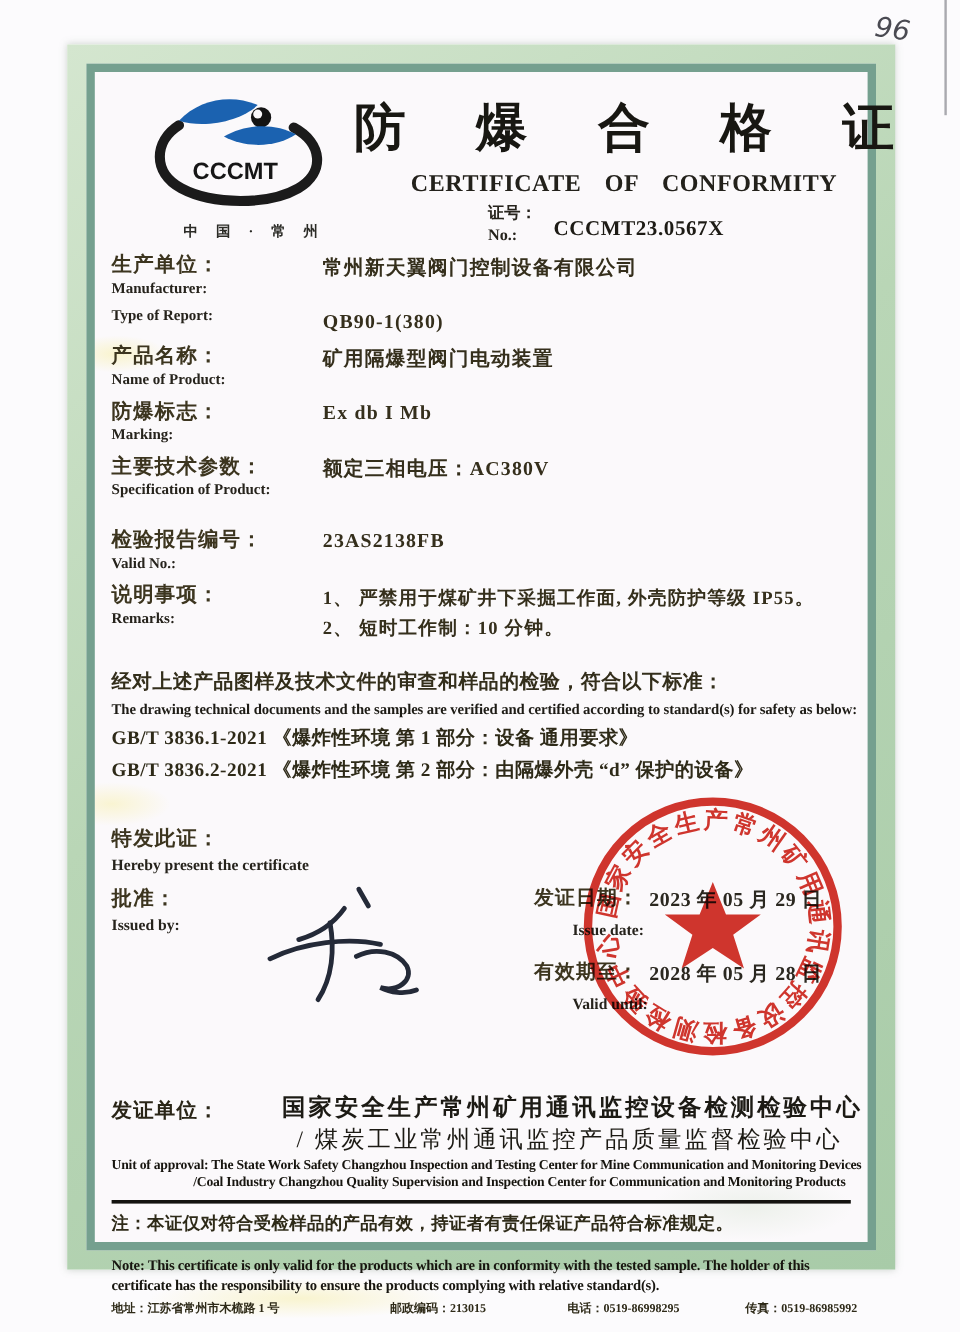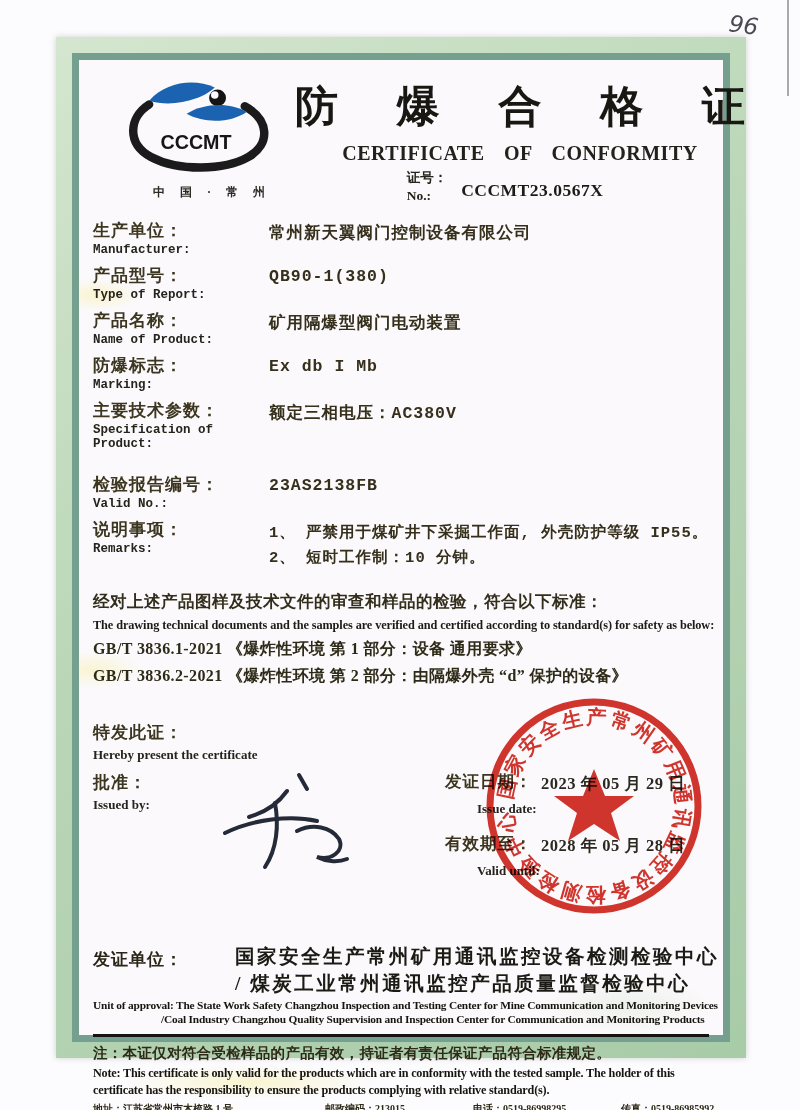--- a/index.html
+++ b/index.html
@@ -31,21 +31,21 @@
   .logo-block{width:178px;flex:0 0 178px;text-align:right;padding-top:6px;}
   .logo-region{margin-top:4px;font-size:12px;font-weight:bold;letter-spacing:6px;color:#2b2b26;}
   .title-block{flex:1;text-align:center;}
   .title-zh{font-size:43px;font-weight:600;color:#181712;letter-spacing:24px;margin-top:8px;white-space:nowrap;text-indent:24px;}
   .title-en{font-size:20px;font-weight:bold;color:#23211b;word-spacing:14px;margin-top:6px;letter-spacing:.5px;}
   .certno-row{display:flex;justify-content:center;align-items:center;margin-top:4px;margin-left:-30px;}
   .certno-labels{text-align:left;font-size:13.5px;font-weight:bold;color:#26231c;line-height:1.35;}
   .certno-value{font-size:17.5px;font-weight:bold;color:#1d1b15;margin-left:14px;letter-spacing:.5px;padding-top:6px;}
 
   
-  .fields{margin-top:14px;font-family:Liberation Mono, monospace;}
+  .fields{margin-top:4px;}
   .field-row{display:grid;grid-template-columns:176px 1fr;margin-bottom:7px;}
   .f-zh{font-size:17px;font-weight:bold;color:#3c351f;letter-spacing:1px;}
   .f-en{font-size:12.5px;font-weight:bold;color:#26231c;margin-top:1px;}
   .f-value{font-size:16.5px;font-weight:bold;color:#352f1c;letter-spacing:1px;padding-top:3px;}
   .gap-top{margin-top:22px;}
   .remark-lines{font-size:15.5px;line-height:1.6;}
 
   
   .standards{margin-top:20px;}
   .std-intro-zh{font-size:16.5px;font-weight:bold;color:#332e1b;letter-spacing:.5px;}
@@ -61,29 +61,29 @@
   .date-label-zh{font-size:16.5px;font-weight:bold;color:#3c351f;letter-spacing:1px;position:absolute;white-space:nowrap;}
   .date-label-en{font-size:13px;font-weight:bold;color:#26231c;position:absolute;white-space:nowrap;}
   .date-value{font-size:16.5px;font-weight:bold;color:#2b2820;position:absolute;white-space:nowrap;letter-spacing:.5px;z-index:1;}
   .stamp{position:absolute;left:388px;top:-28px;z-index:2;mix-blend-mode:multiply;opacity:.92;}
 
   
   .approval{margin-top:4px;}
   .appr-zh-row{display:grid;grid-template-columns:142px 1fr;}
   .appr-label{font-size:17px;font-weight:bold;color:#2a2517;padding-top:5px;letter-spacing:1px;}
   .appr-line1{font-size:19.5px;font-weight:bold;color:#1c1a14;letter-spacing:2.5px;white-space:nowrap;}
-  .appr-line2{font-size:19.5px;font-weight:bold;color:#1c1a14;letter-spacing:2.5px;white-space:nowrap;}
+  .appr-line2{font-size:19.5px;font-weight:normal;color:#1c1a14;letter-spacing:2.5px;white-space:nowrap;margin-left:12px;}
   .appr-en{font-size:11.4px;font-weight:bold;color:#17150f;letter-spacing:-0.2px;white-space:nowrap;margin-top:2px;}
   .appr-en2{margin-left:68px;}
 
   .divider{border:none;border-top:3px solid #141310;margin:9px 0 7px 0;}
 
   
   .note-zh{font-size:14.5px;font-weight:bold;color:#2e2a18;letter-spacing:.3px;}
-  .note-en{font-size:12.2px;font-weight:bold;color:#17150f;margin-top:2px;line-height:1.35;letter-spacing:-0.2px;}
+  .note-en{font-size:12.2px;font-weight:bold;color:#17150f;margin-top:17px;line-height:1.35;letter-spacing:-0.2px;}
   .contact-row{display:grid;grid-template-columns:232px 148px 148px 1fr;margin-top:4px;}
   .contact-row.zh span{font-size:10px;font-weight:bold;color:#2e2a18;white-space:nowrap;}
 </style>
 </head>
 <body>
 
 <div class="corner-mark">96</div>
 <div class="scan-edge"></div>
 
 <div class="frame">
@@ -117,21 +117,20 @@
     <div class="fields">
       <div class="field-row">
         <div>
           <div class="f-zh">生产单位：</div>
           <div class="f-en">Manufacturer:</div>
         </div>
         <div class="f-value">常州新天翼阀门控制设备有限公司</div>
       </div>
       <div class="field-row">
         <div>
-          <div class="f-zh">产品型号：</div>
           <div class="f-en">Type of Report:</div>
         </div>
         <div class="f-value">QB90-1(380)</div>
       </div>
       <div class="field-row">
         <div>
           <div class="f-zh">产品名称：</div>
           <div class="f-en">Name of Product:</div>
         </div>
         <div class="f-value">矿用隔爆型阀门电动装置</div>

